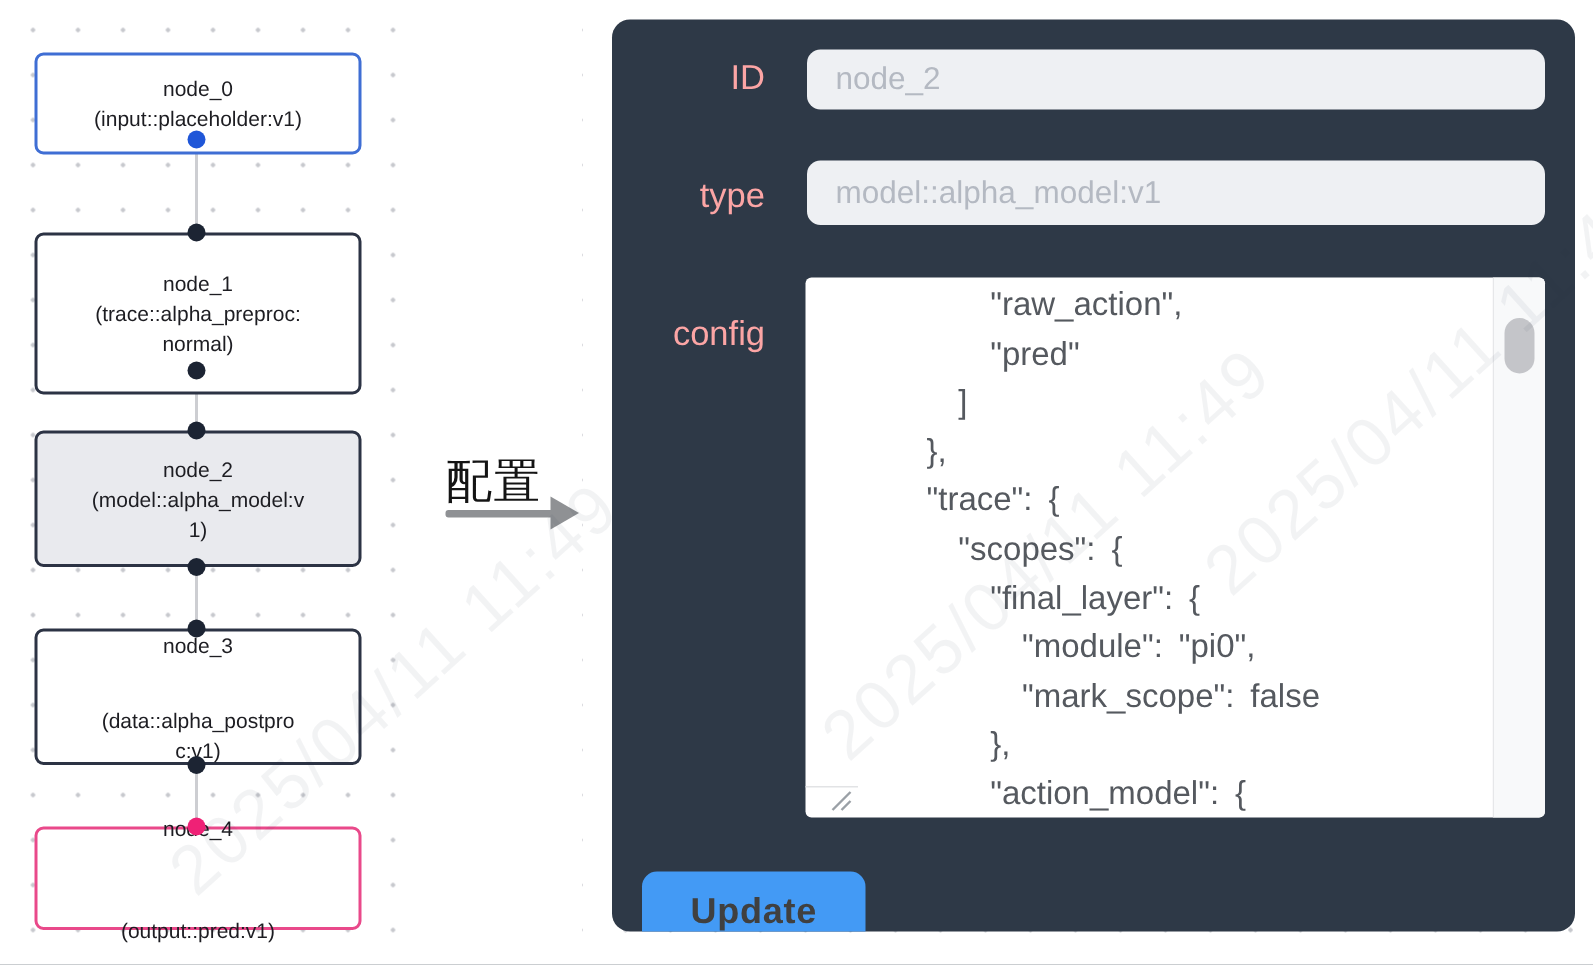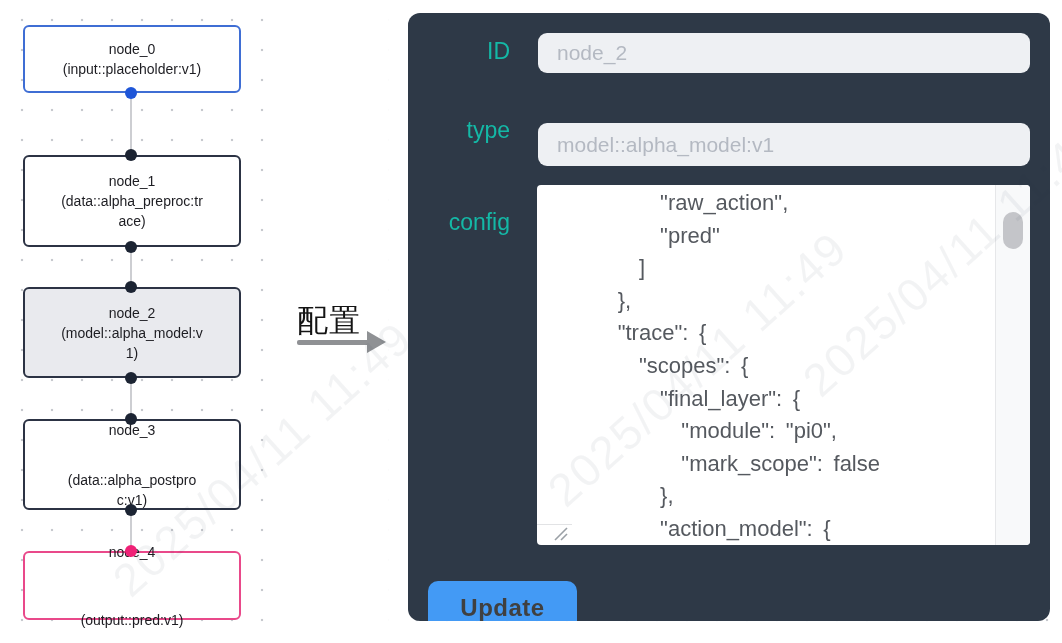--- a/index.html
+++ b/index.html
@@ -38,27 +38,27 @@
   .arrow-shaft { position:absolute; left:297px; top:340px; width:72px; height:5px;
                  background:#8f9194; border-radius:2px; }
   .arrow-head  { position:absolute; left:367px; top:331px; width:0; height:0;
                  border-left:19px solid #8f9194; border-top:11px solid transparent;
                  border-bottom:11px solid transparent; }
 
   
   .panel { position:absolute; left:408px; top:13px; width:642px; height:608px;
            background:#2e3947; border-radius:12px; overflow:hidden; }
   .field-label { position:absolute; left:0; width:102px; text-align:right;
-                 color:#14b8a6; font-size:23px; }
+                 color:#fca5a5; font-size:23px; }
   .lbl-id { top:25px; } .lbl-type { top:104px; } .lbl-config { top:183px;margin-top:13px; }
   .text-input { position:absolute; left:130px; width:492px; border:none; outline:none;
                 background:#eef0f3; border-radius:9px; color:#b4b9c2; font-size:21px;
                 padding:0 0 0 19px; font-family:inherit; }
   .input-id   { top:20px; height:40px; }
-  .input-type { top:110px; height:43px; }
+  .input-type { top:94px; height:43px; }
 
   .config-box { position:absolute; left:129px; top:172px; width:493px; height:360px;
                 background:#ffffff; border-radius:4px; }
   .config-text { position:absolute; left:0; top:0; width:458px; height:360px; overflow:hidden;
                  padding:2px 0 0 17px; white-space:pre; font-size:22px; line-height:32.6px;
                  color:#55595f; word-spacing:4.5px; font-family:inherit; }
   .scroll-track { position:absolute; left:458px; top:0; width:35px; height:360px;
                   background:#f8f9fa; border-left:1px solid #e6e7e9;
                   border-radius:0 4px 4px 0; }
   .scroll-thumb { position:absolute; left:7px; top:27px; width:20px; height:37px;
@@ -84,27 +84,27 @@
 <div class="stage">
 
   <div class="dots dots-left"></div>
   <div class="dots dots-right"></div>
 
   <div class="edge" style="top:93px;  height:64px;"></div>
   <div class="edge" style="top:247px; height:42px;"></div>
   <div class="edge" style="top:378px; height:43px;"></div>
   <div class="edge" style="top:510px; height:43px;"></div>
 
-  <div class="node node-input n0" style="top:25px; height:68px;">
+  <div class="node node-input n0" style="top:35px; height:68px;">
     <div class="node-title">node_0</div>
     <div class="node-subtitle">(input::placeholder:v1)</div>
   </div>
-  <div class="node n1" style="top:155px; height:92px;">
+  <div class="node n1" style="top:155px; height:108px;">
     <div class="node-title">node_1</div>
-    <div class="node-subtitle">(data::alpha_preproc:trace)</div>
+    <div class="node-subtitle">(trace::alpha_preproc:normal)</div>
   </div>
   <div class="node node-selected n2" style="top:287px; height:91px;">
     <div class="node-title">node_2</div>
     <div class="node-subtitle">(model::alpha_model:v1)</div>
   </div>
   <div class="node n3" style="top:419px; height:91px;gap:30px;">
     <div class="node-title">node_3</div>
     <div class="node-subtitle">(data::alpha_postproc:v1)</div>
   </div>
   <div class="node node-output n4" style="top:551px; height:69px;gap:48px;">

